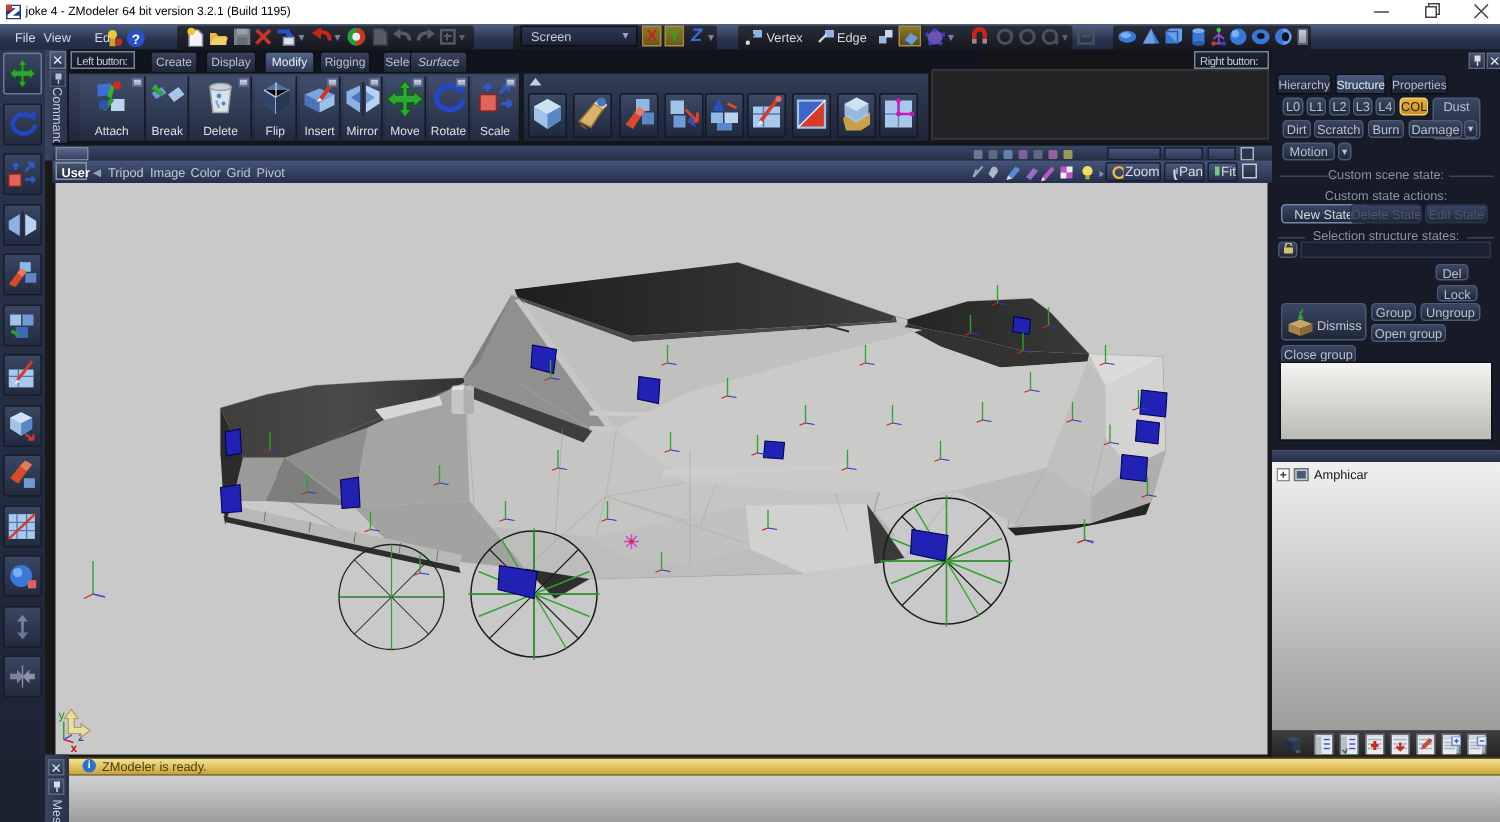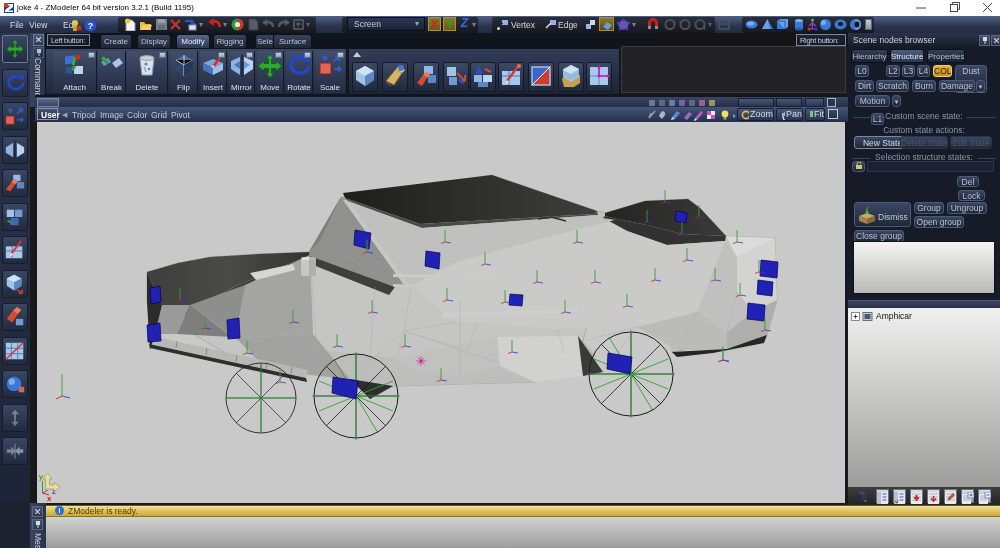--- a/index.html
+++ b/index.html
@@ -751,31 +751,30 @@
   <path d="M5.5,23 L12,25" stroke="#cc2222" stroke-width="1"></path>
   <text x="10" y="31" font-size="8" fill="#cc1111" font-weight="bold" font-family="Liberation Sans">x</text>
   <path d="M5.5,23 L11,20" stroke="#5555dd" stroke-width="1"></path>
   <text x="15" y="24" font-size="8" fill="#4444cc" font-weight="bold" font-family="Liberation Sans">z</text>
   <path d="M8.5,20 L8.5,9 L6,9 L10.5,3 L15,9 L12.5,9 L12.5,15 L17,15 L17,12.5 L23,17 L17,21.5 L17,19 L8.5,19 Z" fill="#e8dca8" stroke="#b09c58" stroke-width="0.8"></path>
  </g>
 </svg>
 </div>
 
 <div class="abs" id="rpanel">
- <div id="rtitle">Scene nodes browser</div>
  <div class="smallx" style="position:absolute;left:131px;top:2px;background:linear-gradient(#46536f,#273045);"><svg width="8" height="9">
         <rect x="2" y="1" width="4" height="4" fill="#d8dce6"></rect>
         <path d="M4 5v3" stroke="#d8dce6"></path>
       </svg></div>
  <div class="smallx" style="position:absolute;left:143px;top:2px;background:linear-gradient(#46536f,#273045);">✕</div>
  <div class="rtab" style="left:3px;width:37px;">Hierarchy</div>
  <div class="rtab act" style="left:42px;width:34px;">Structure</div>
  <div class="rtab" style="left:79px;width:38px;">Properties</div>
  <div class="rbtn" style="left:7px;top:32px;width:14px;height:12px;">L0</div>
- <div class="rbtn" style="left:23px;top:32px;width:13px;height:12px;margin-top:48px;">L1</div>
+ <div class="rbtn" style="left:23px;top:32px;width:13px;height:12px;">L1</div>
  <div class="rbtn" style="left:38px;top:32px;width:14px;height:12px;">L2</div>
  <div class="rbtn" style="left:54px;top:32px;width:13px;height:12px;">L3</div>
  <div class="rbtn" style="left:69px;top:32px;width:13px;height:12px;">L4</div>
  <div class="rbtn" style="left:85px;top:32px;width:19px;height:12px;background:linear-gradient(#e8b23a,#c88f1e);color:#2a2106;border-color:#f0cf7a;">COL</div>
  <div class="rbtn" style="left:107px;top:32px;width:32px;height:28px;">Dust</div>
  <div class="rbtn" style="left:7px;top:47px;width:19px;height:12px;">Dirt</div>
  <div class="rbtn" style="left:28px;top:47px;width:33px;height:12px;">Scratch</div>
  <div class="rbtn" style="left:64px;top:47px;width:24px;height:12px;">Burn</div>
  <div class="rbtn" style="left:91px;top:47px;width:36px;height:12px;">Damage</div>
  <div class="rbtn" style="left:128px;top:47px;width:9px;height:12px;font-size:7px;">▾</div>

